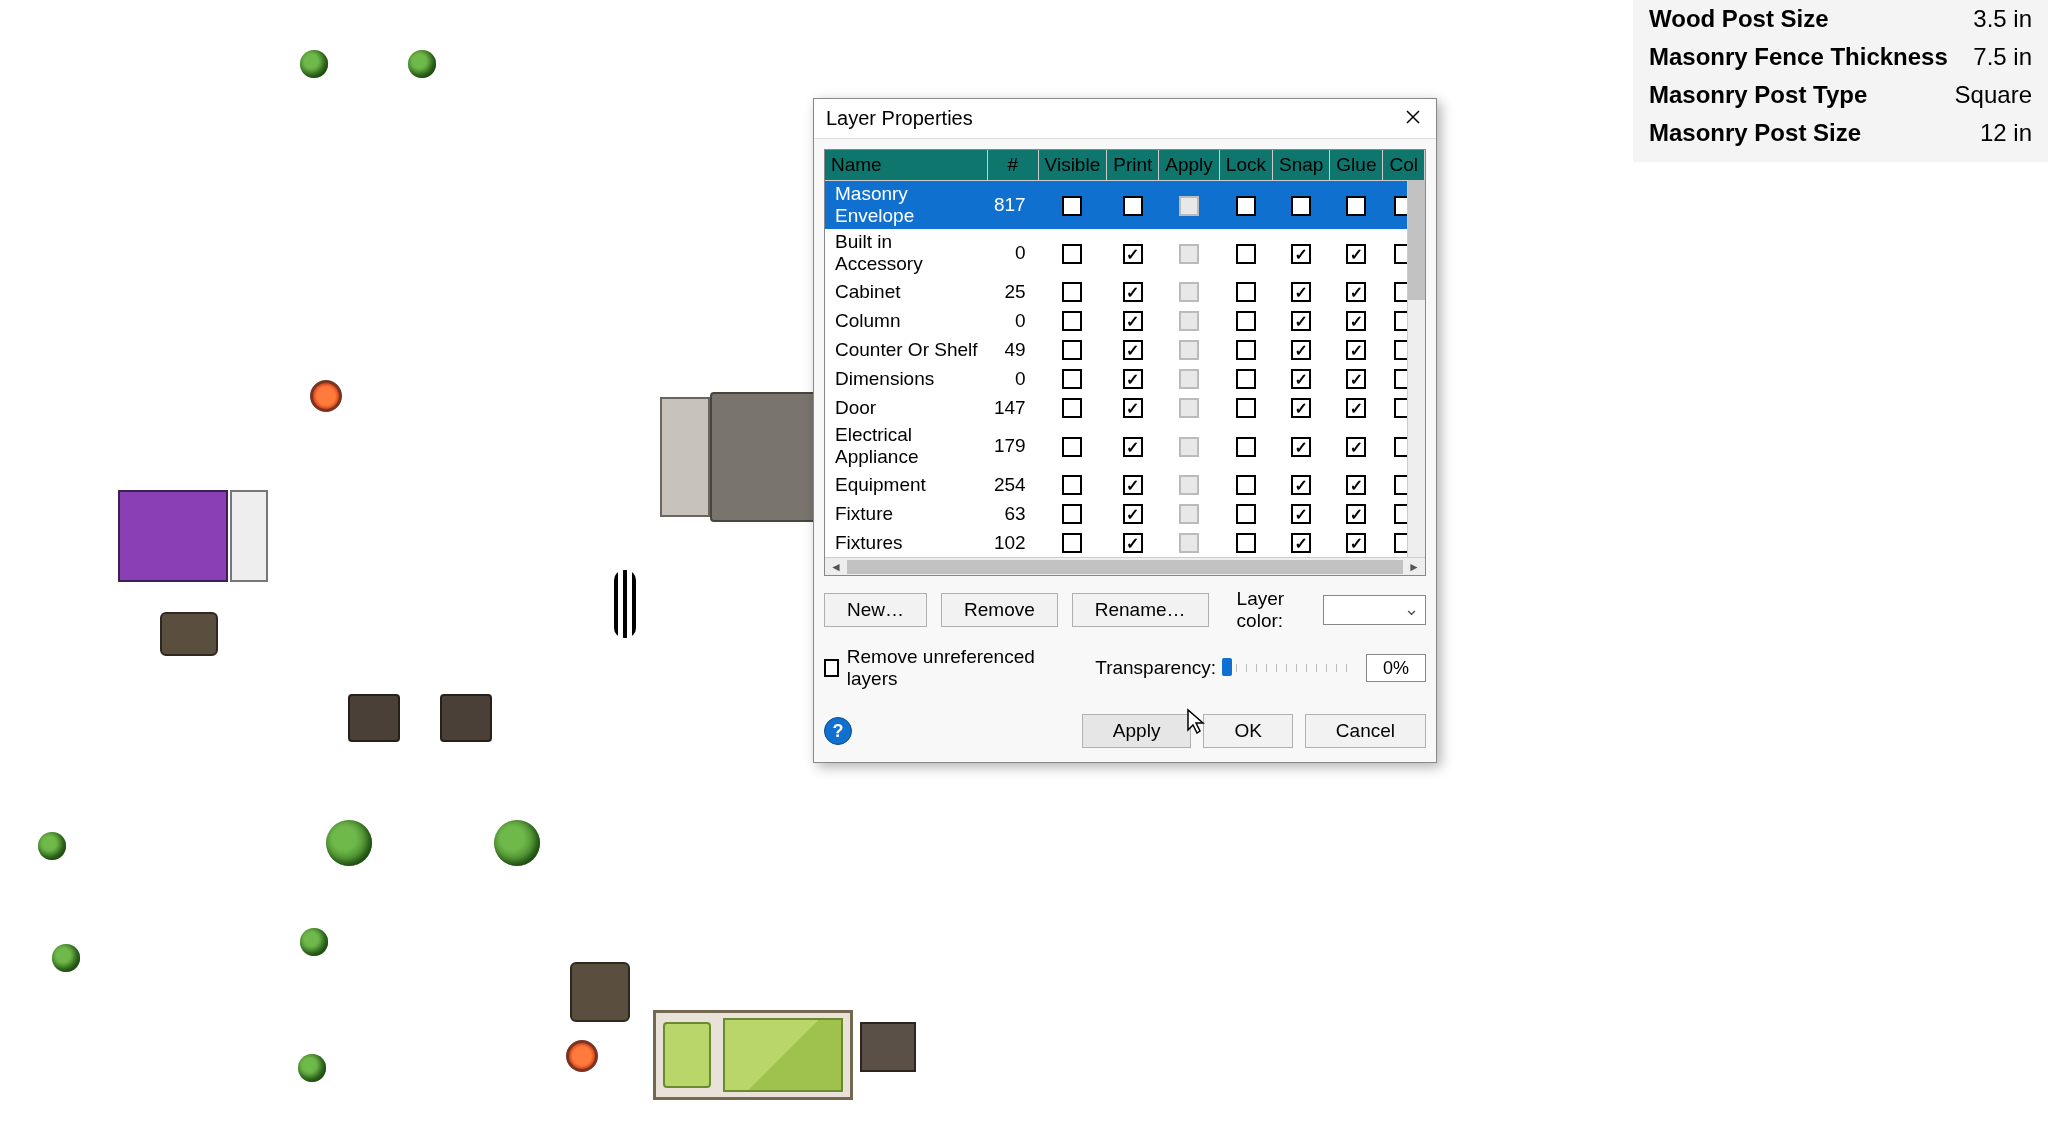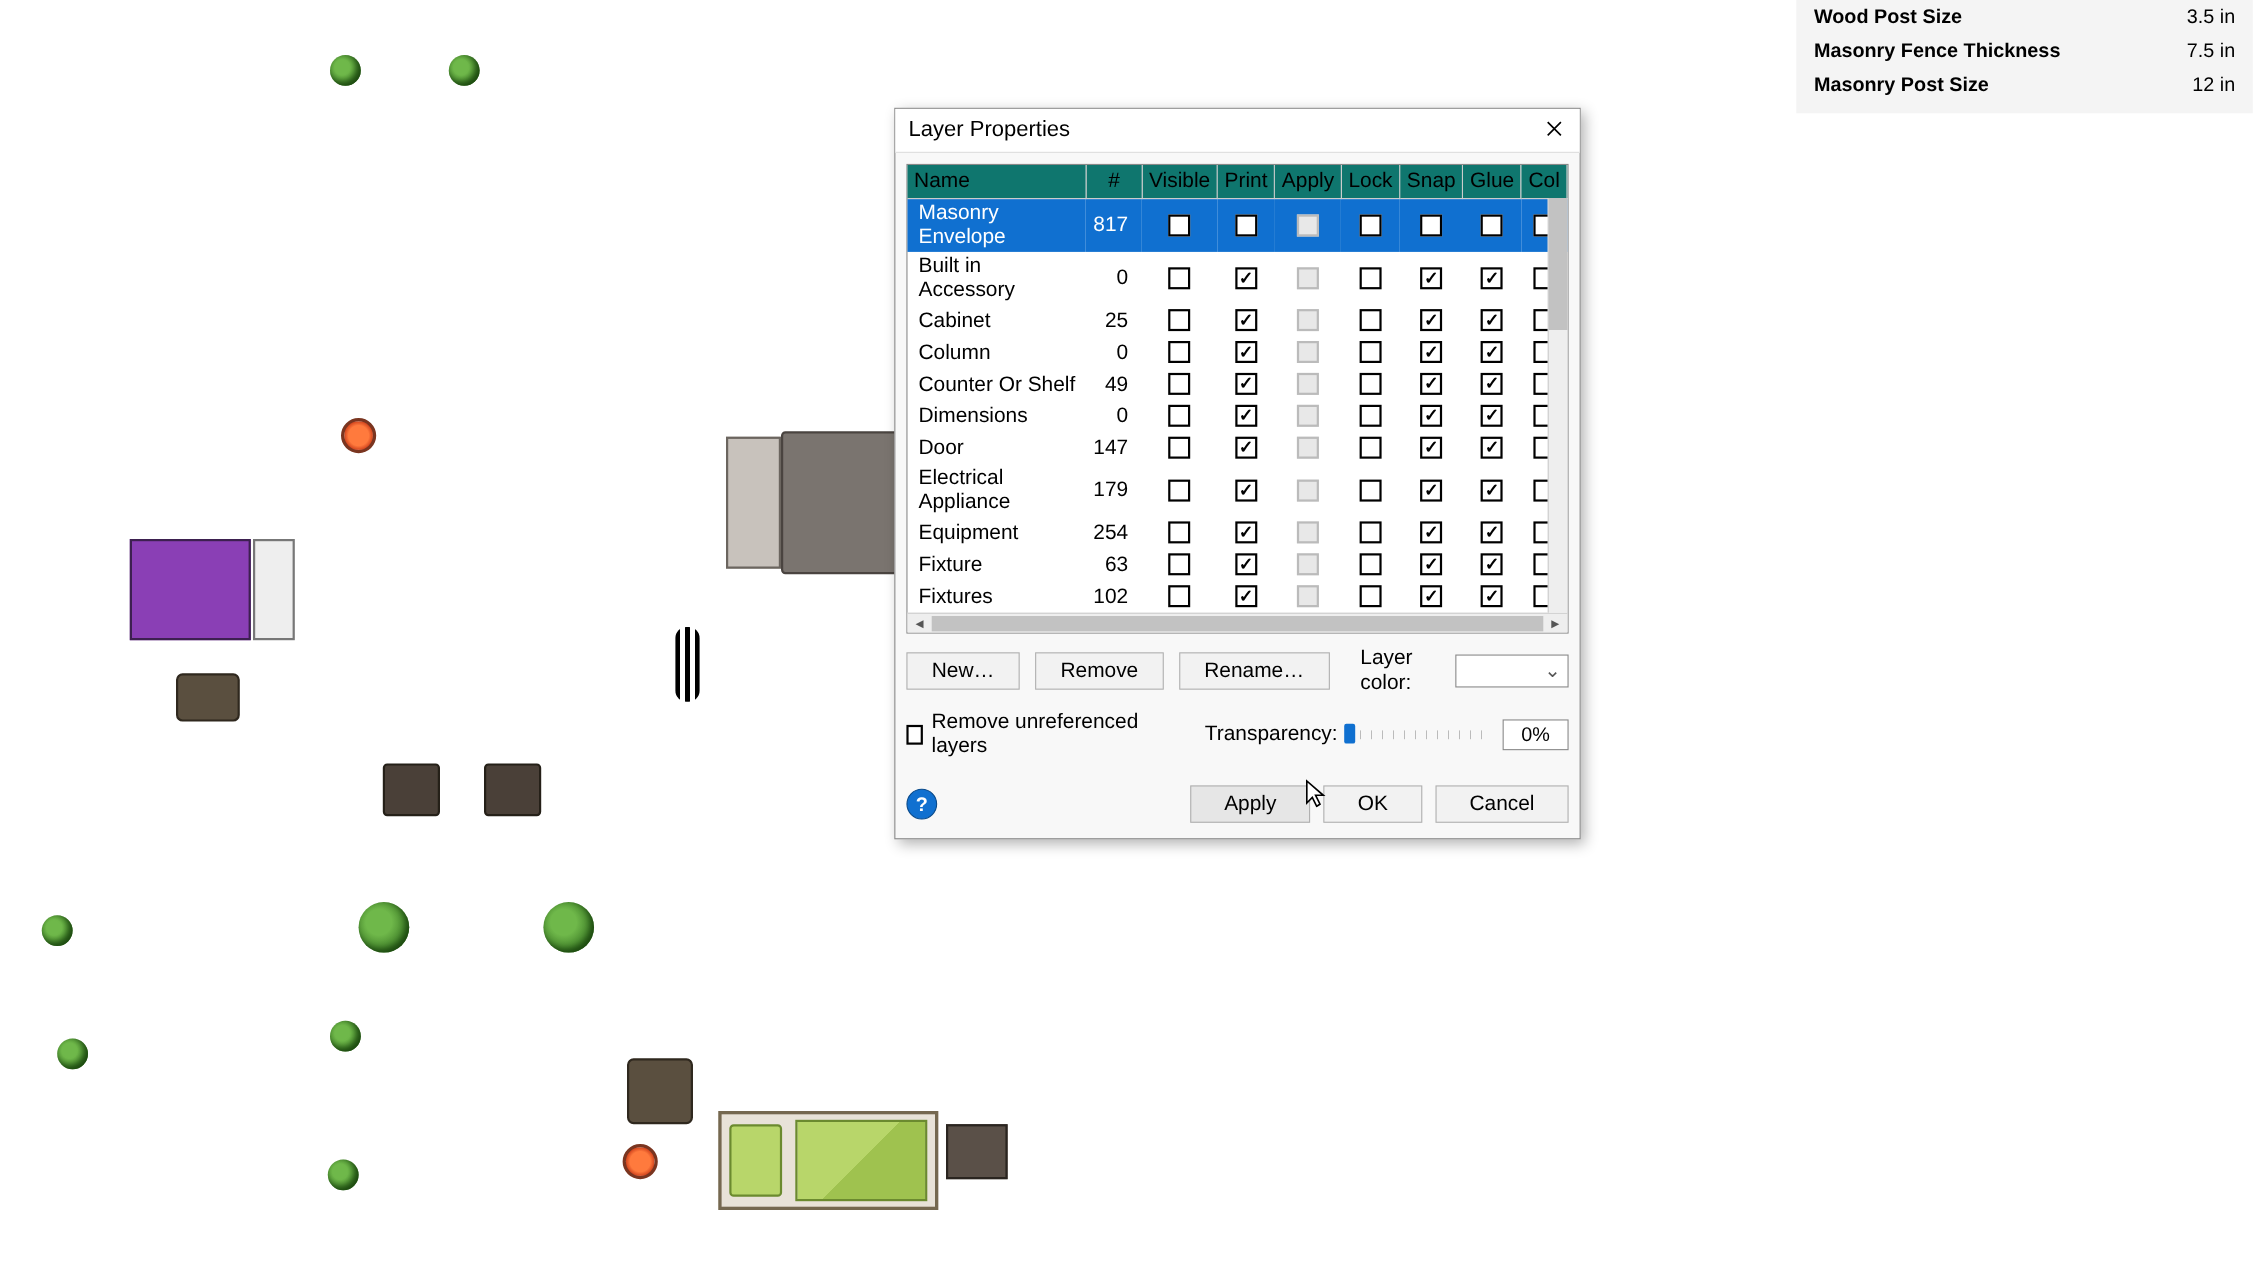--- a/index.html
+++ b/index.html
@@ -20,21 +20,21 @@
   .bed-green .frame { position: absolute; left: 0; top: 0; width: 200px; height: 90px; background: #e8e2d8; border: 3px solid #756850; }
   .bed-green .pillow { position: absolute; left: 10px; top: 12px; width: 48px; height: 66px; background: #b8d66a; border: 2px solid #6b8a2f; border-radius: 4px; }
   .bed-green .blanket { position: absolute; left: 70px; top: 8px; width: 120px; height: 74px; background: linear-gradient(135deg, #b8d66a 50%, #9fc24f 50%); border: 2px solid #6b8a2f; }
   .chair { position: absolute; width: 60px; height: 60px; background: #5a4f3f; border: 2px solid #2f281e; border-radius: 6px; }
   .chair.small { width: 58px; height: 44px; }
   .armchair { position: absolute; width: 52px; height: 48px; background: #4a4038; border: 2px solid #252018; border-radius: 4px; }
   .desk { position: absolute; width: 56px; height: 50px; background: #5a5048; border: 2px solid #2a2520; }
   .door-sym { position: absolute; left: 614px; top: 570px; width: 22px; height: 68px; background: linear-gradient(90deg, #000 20%, #fff 20%, #fff 40%, #000 40%, #000 60%, #fff 60%, #fff 80%, #000 80%); border-radius: 10px; }
 
   
-  .prop-panel { position: absolute; right: 0; top: 0; width: 415px; background: #f4f4f4; padding: 0 16px 10px 16px; font-size: 18px; }
+  .prop-panel { position: absolute; right: 0; top: 0; width: 415px; background: #f4f4f4; padding: 0 16px 10px 16px; font-size: 24px; }
   .prop-row { display: flex; justify-content: space-between; padding: 5px 0; }
   .prop-row .lbl { font-weight: 700; color: #000; }
   .prop-row .val { color: #000; }
 
   
   .dialog { position: absolute; left: 813px; top: 98px; width: 624px; background: #f8f8f8; border: 1px solid #888; box-shadow: 4px 4px 12px rgba(0,0,0,0.3); }
   .dialog-title { height: 40px; background: #fff; display: flex; align-items: center; padding: 0 12px; font-size: 20px; color: #000; border-bottom: 1px solid #ddd; }
   .dialog-close { position: absolute; right: 8px; top: 6px; width: 30px; height: 24px; display: flex; align-items: center; justify-content: center; font-size: 18px; cursor: pointer; }
   .dialog-body { padding: 10px; }
 
@@ -116,20 +116,24 @@
   <div id="prop-rows">
       <div class="prop-row">
         <span class="lbl">Wood Post Size</span>
         <span class="val">3.5 in</span>
       </div>
       <div class="prop-row">
         <span class="lbl">Masonry Fence Thickness</span>
         <span class="val">7.5 in</span>
       </div>
       <div class="prop-row">
+        <span class="lbl">Masonry Post Type</span>
+        <span class="val">Square</span>
+      </div>
+      <div class="prop-row">
         <span class="lbl">Masonry Post Size</span>
         <span class="val">12 in</span>
       </div>
     </div>
 </div>
 
 <div class="dialog">
   <div class="dialog-title">
     <span>Layer Properties</span>
   </div>

